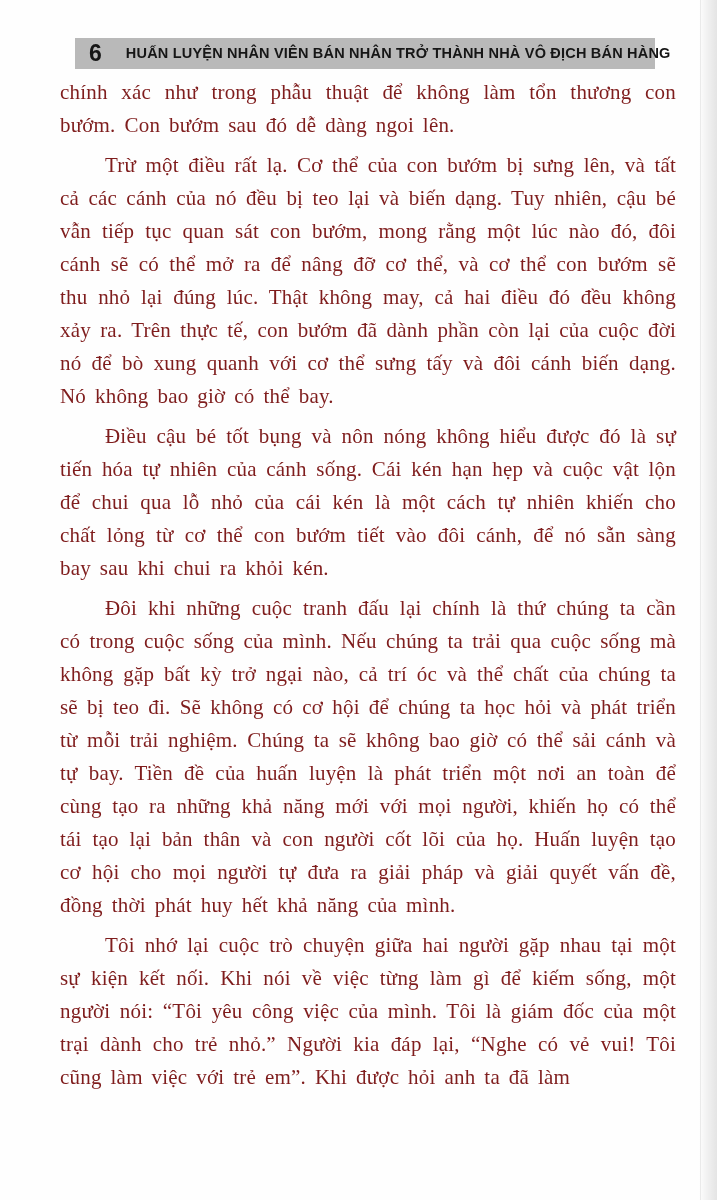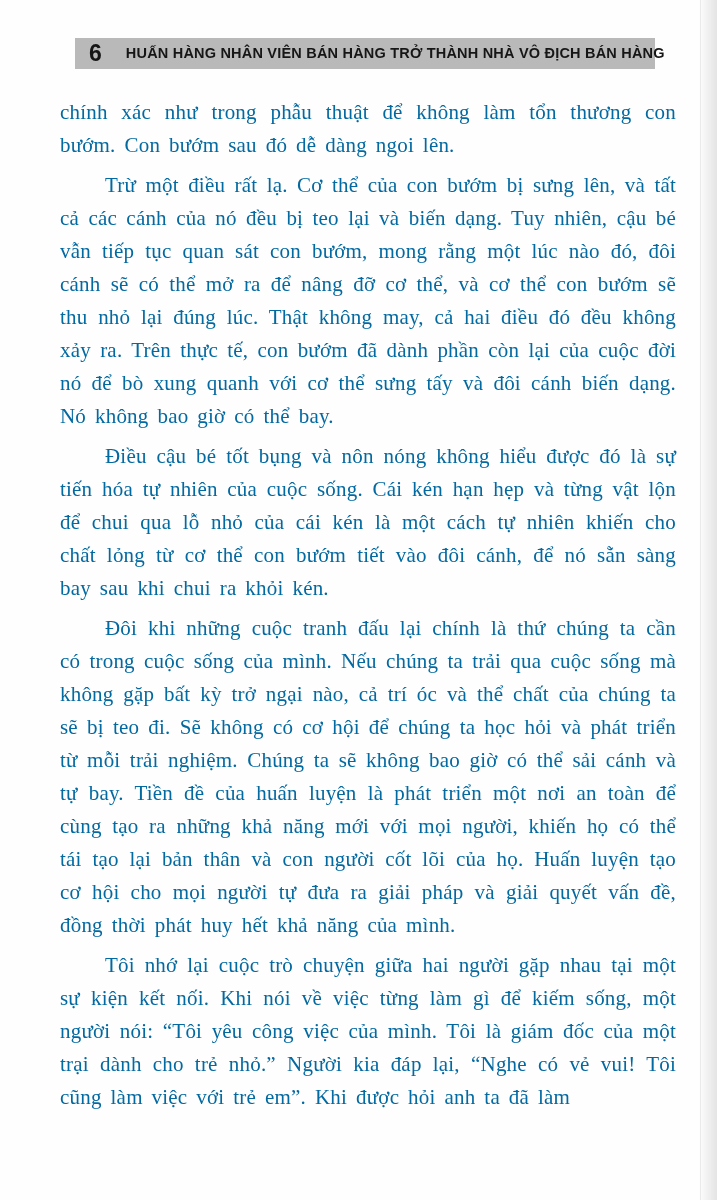--- a/index.html
+++ b/index.html
@@ -38,23 +38,23 @@
     font-size: 14.5px;
     margin-left: 24px;
     letter-spacing: 0.2px;
     white-space: nowrap;
     line-height: 1;
   }
   
   .body {
     position: absolute;
     left: 60px;
-    top: 96px;
+    top: 76px;
     width: 616px;
-    color: #0369a1;
+    color: #7f1d1d;
     font-size: 21px;
     line-height: 33px;
     text-align: justify;
     letter-spacing: 0.2px;
     word-spacing: 3.5px;
   }
   .para {
     margin: 0 0 7px 0;
     text-indent: 0;
   }
@@ -85,27 +85,27 @@
     pointer-events: none;
   }
 </style>
 </head>
 <body>
 
 <div class="page">
 
   <div class="header-bar">
     <span class="page-num">6</span>
-    <span class="header-title">HUẤN HÀNG NHÂN VIÊN BÁN HÀNG TRỞ THÀNH NHÀ VÔ ĐỊCH BÁN HÀNG</span>
+    <span class="header-title">HUẤN LUYỆN NHÂN VIÊN BÁN NHÂN TRỞ THÀNH NHÀ VÔ ĐỊCH BÁN HÀNG</span>
   </div>
 
   <div class="body">
     <p class="para">chính xác như trong phẫu thuật để không làm tổn thương con bướm. Con bướm sau đó dễ dàng ngoi lên.</p>
     <p class="para indent">Trừ một điều rất lạ. Cơ thể của con bướm bị sưng lên, và tất cả các cánh của nó đều bị teo lại và biến dạng. Tuy nhiên, cậu bé vẫn tiếp tục quan sát con bướm, mong rằng một lúc nào đó, đôi cánh sẽ có thể mở ra để nâng đỡ cơ thể, và cơ thể con bướm sẽ thu nhỏ lại đúng lúc. Thật không may, cả hai điều đó đều không xảy ra. Trên thực tế, con bướm đã dành phần còn lại của cuộc đời nó để bò xung quanh với cơ thể sưng tấy và đôi cánh biến dạng. Nó không bao giờ có thể bay.</p>
-    <p class="para indent">Điều cậu bé tốt bụng và nôn nóng không hiểu được đó là sự tiến hóa tự nhiên của cuộc sống. Cái kén hạn hẹp và từng vật lộn để chui qua lỗ nhỏ của cái kén là một cách tự nhiên khiến cho chất lỏng từ cơ thể con bướm tiết vào đôi cánh, để nó sẵn sàng bay sau khi chui ra khỏi kén.</p>
+    <p class="para indent">Điều cậu bé tốt bụng và nôn nóng không hiểu được đó là sự tiến hóa tự nhiên của cánh sống. Cái kén hạn hẹp và cuộc vật lộn để chui qua lỗ nhỏ của cái kén là một cách tự nhiên khiến cho chất lỏng từ cơ thể con bướm tiết vào đôi cánh, để nó sẵn sàng bay sau khi chui ra khỏi kén.</p>
     <p class="para indent">Đôi khi những cuộc tranh đấu lại chính là thứ chúng ta cần có trong cuộc sống của mình. Nếu chúng ta trải qua cuộc sống mà không gặp bất kỳ trở ngại nào, cả trí óc và thể chất của chúng ta sẽ bị teo đi. Sẽ không có cơ hội để chúng ta học hỏi và phát triển từ mỗi trải nghiệm. Chúng ta sẽ không bao giờ có thể sải cánh và tự bay. Tiền đề của huấn luyện là phát triển một nơi an toàn để cùng tạo ra những khả năng mới với mọi người, khiến họ có thể tái tạo lại bản thân và con người cốt lõi của họ. Huấn luyện tạo cơ hội cho mọi người tự đưa ra giải pháp và giải quyết vấn đề, đồng thời phát huy hết khả năng của mình.</p>
     <p class="para indent">Tôi nhớ lại cuộc trò chuyện giữa hai người gặp nhau tại một sự kiện kết nối. Khi nói về việc từng làm gì để kiếm sống, một người nói: “Tôi yêu công việc của mình. Tôi là giám đốc của một trại dành cho trẻ nhỏ.” Người kia đáp lại, “Nghe có vẻ vui! Tôi cũng làm việc với trẻ em”. Khi được hỏi anh ta đã làm</p>
   </div>
 
   <div class="edge-line"></div>
   <div class="edge-shadow"></div>
 
 </div>
 
 </body></html>

